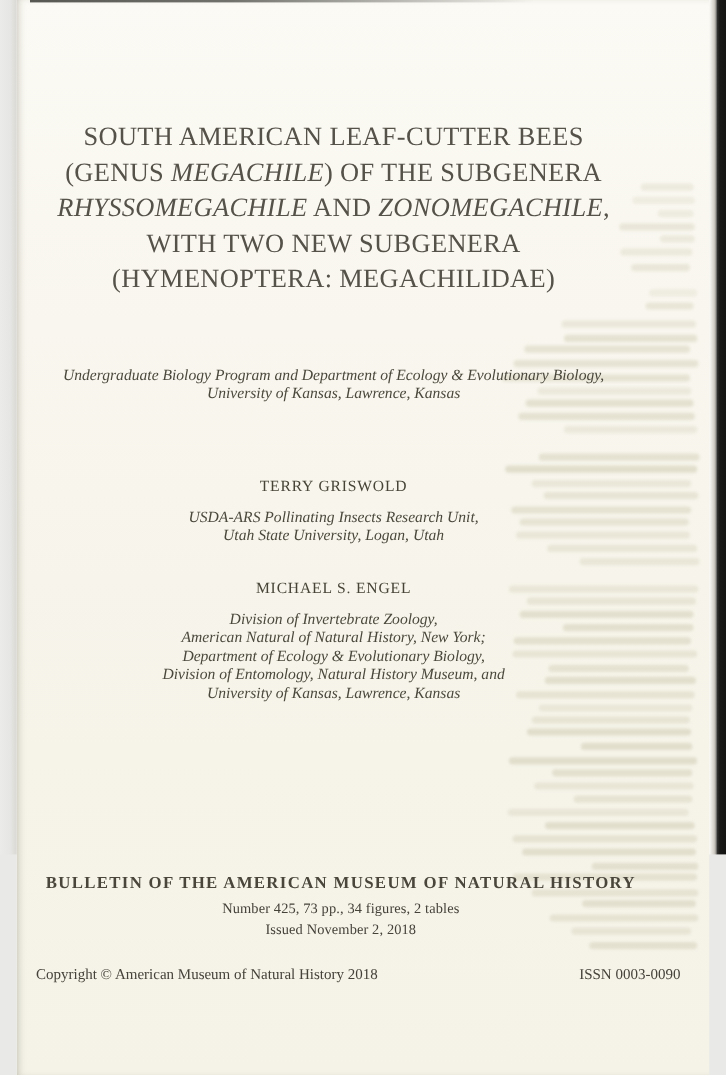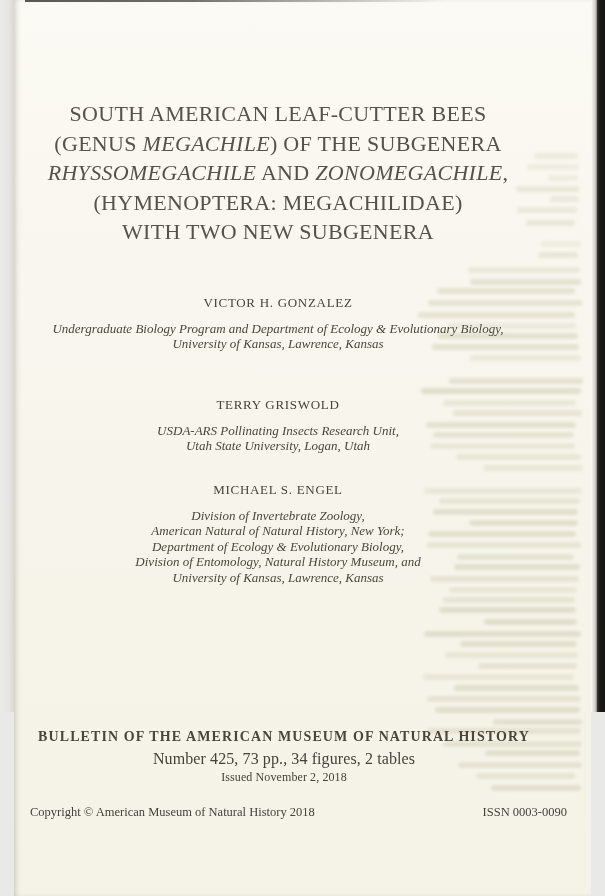--- a/index.html
+++ b/index.html
@@ -100,21 +100,21 @@
     width: 100%;
   }
   .imprint .series {
     font-size: 14px;
     font-weight: 700;
     letter-spacing: 1.1px;
     color: #4a463c;
   }
   .imprint .issue {
     margin-top: 4.5px;
-    font-size: 16px;
+    font-size: 12px;
     letter-spacing: 0.1px;
   }
   .imprint .issued {
     margin-top: 2.5px;
     font-size: 12px;
     letter-spacing: 0.1px;
   }
   .footer-row {
     position: absolute;
     top: 805px;
@@ -208,26 +208,25 @@
         <div class="ghost-line" style="top: 643.089px; right: 7.95046px; width: 100.096px; opacity: 0.48309;"></div>
         <div class="ghost-line" style="top: 654.665px; right: 2.63844px; width: 90.6602px; opacity: 0.623842;"></div>
       </div>
 
     <div class="content">
 
       <h1 class="title" id="title">
           <div class="title-line"><span>SOUTH AMERICAN LEAF-CUTTER BEES</span></div>
           <div class="title-line"><span>(GENUS </span><span class="it">MEGACHILE</span><span>) OF THE SUBGENERA</span></div>
           <div class="title-line"><span class="it">RHYSSOMEGACHILE</span><span> AND </span><span class="it">ZONOMEGACHILE</span><span>,</span></div>
+          <div class="title-line"><span>WITH TWO NEW SUBGENERA</span></div>
           <div class="title-line"><span>(HYMENOPTERA: MEGACHILIDAE)</span></div>
-          <div class="title-line"><span>WITH TWO NEW SUBGENERA</span></div>
         </h1>
 
       <section class="author author-1">
-        <div class="author-name">VICTOR H. GONZALEZ</div>
         <div class="author-affil">
             <div>Undergraduate Biology Program and Department of Ecology &amp; Evolutionary Biology,</div>
             <div>University of Kansas, Lawrence, Kansas</div>
           </div>
       </section>
 
       <section class="author author-2">
         <div class="author-name">TERRY GRISWOLD</div>
         <div class="author-affil">
             <div>USDA-ARS Pollinating Insects Research Unit,</div>

